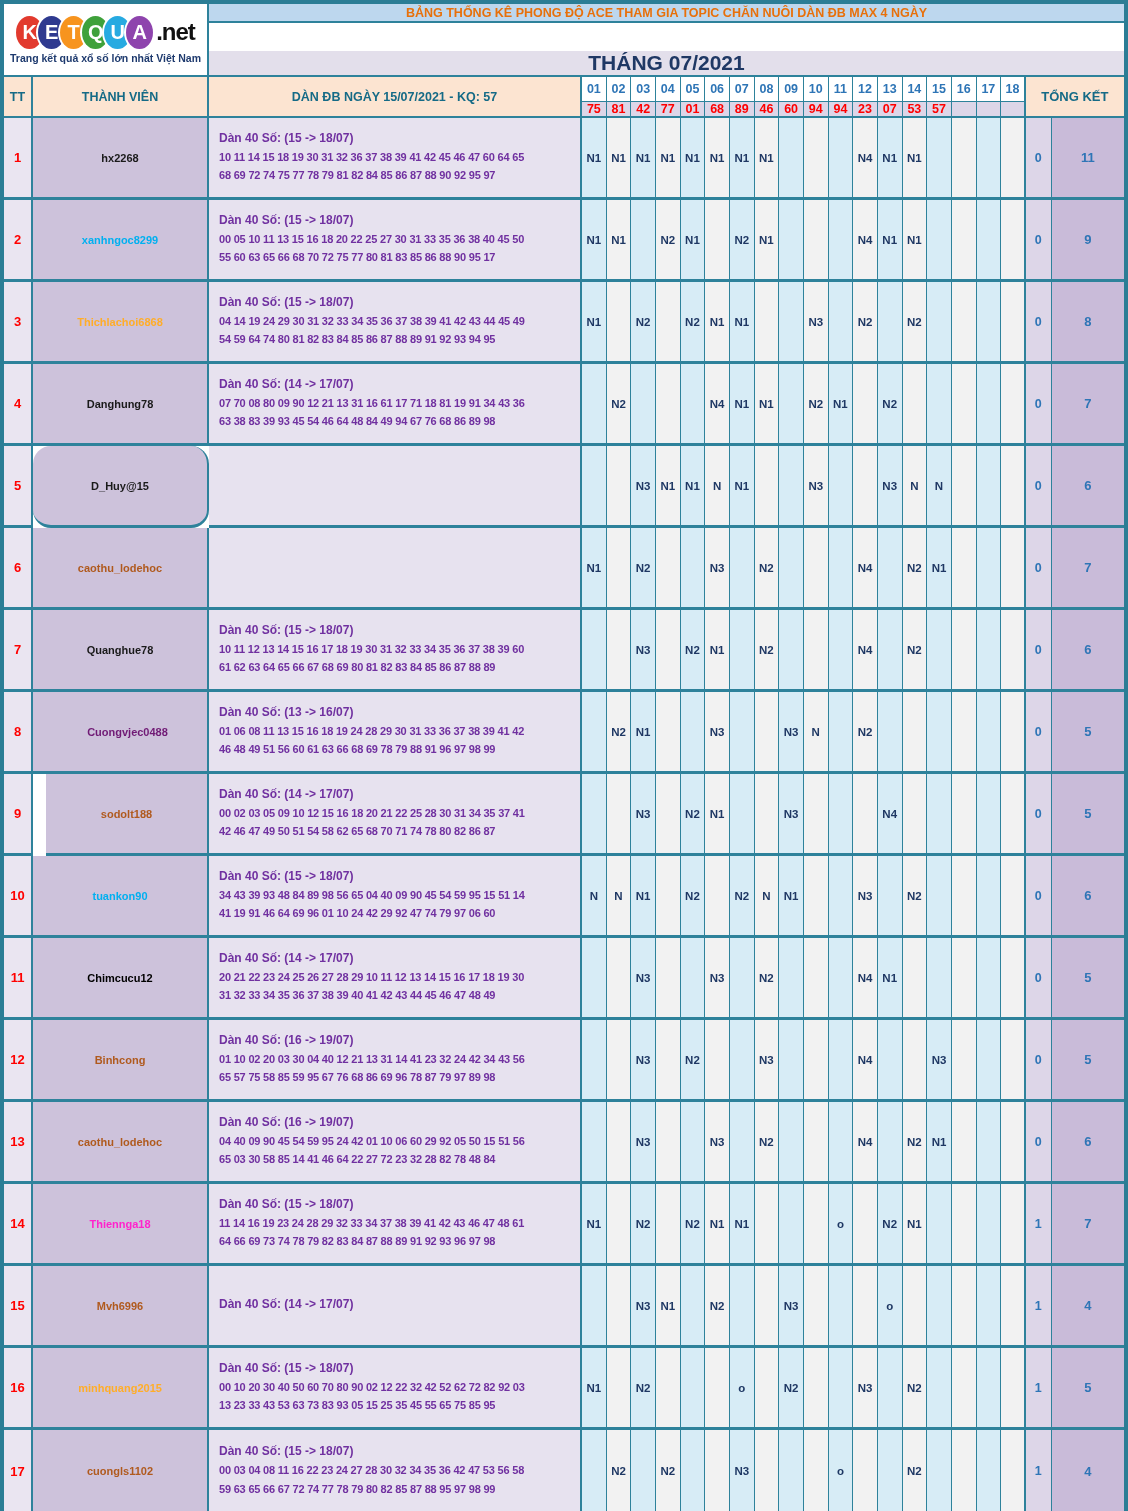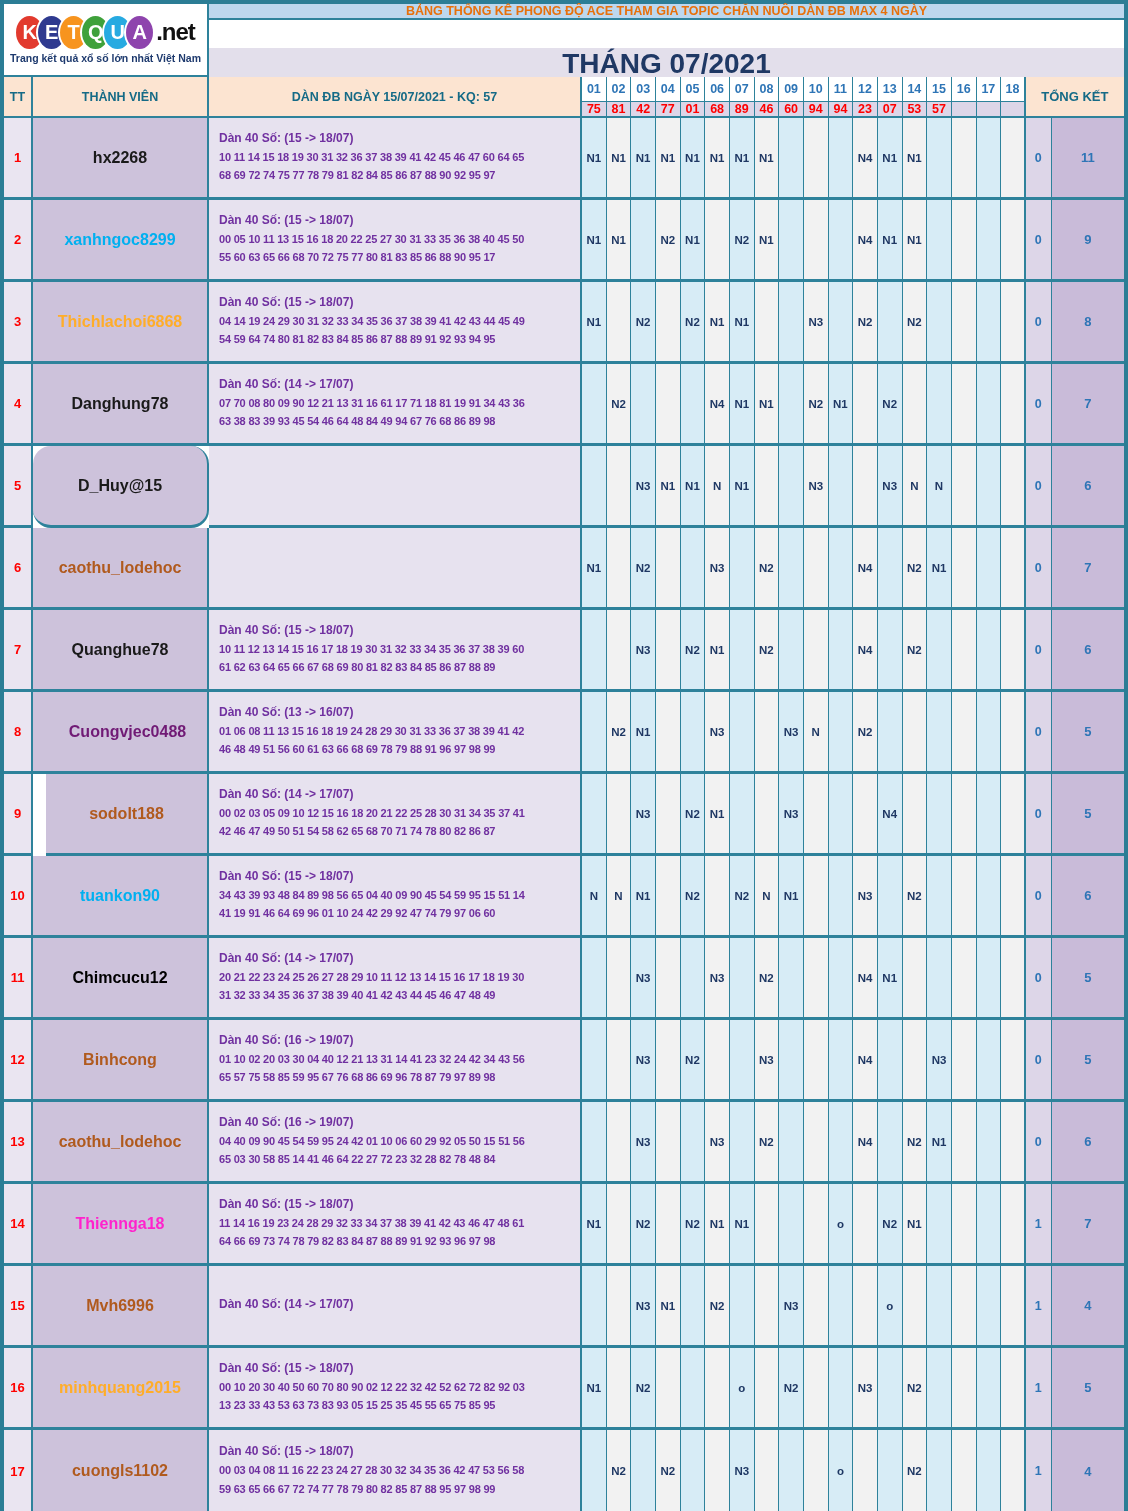--- a/index.html
+++ b/index.html
@@ -23,21 +23,21 @@
   .oval{display:inline-flex; width:27px; height:33px; border-radius:50%; align-items:center;
         justify-content:center; color:#fff; font-size:20px; font-weight:bold;
         margin-right:-5px; box-shadow:0 0 0 2px #fff;}
   .netsuffix{color:#111; font-size:24px; margin-left:8px; letter-spacing:-1px;}
   .tagline{font-size:10.5px; color:#1e3a6e; margin-top:3px;}
   .hdrstack{flex:1; display:flex; flex-direction:column;}
   .bar1{height:30px; background:var(--bar1); border-bottom:2px solid var(--line);
         display:flex; align-items:center; justify-content:center;
         color:var(--orangeTitle); font-size:12.5px;}
   .bar2{flex:1; background:var(--bar2); display:flex; align-items:center; justify-content:center;
-        color:var(--navy); font-size:28px;margin-top:28px;}
+        color:var(--navy); font-size:21px;margin-top:28px;}
   
   .grid{display:grid; grid-template-columns:29px 176px 373px repeat(18,24.67px) 26px 1fr;}
   
   .hcell{border-right:1px solid var(--line); border-bottom:2px solid var(--line);
          background:var(--peach); color:var(--peachText); display:flex; align-items:center;
          justify-content:center; font-size:12.5px;}
   .tt-h,.name-h,.dan-h{border-right-width:2px;}
   .dayhead{display:flex; flex-direction:column; border-right:1px solid var(--line);
            border-bottom:2px solid var(--line);}
   .dayhead.bR2{border-right-width:2px;}
@@ -46,21 +46,21 @@
   .hd-res{flex:1; border-top:1px solid var(--line); background:var(--resBg); color:var(--red);
           display:flex; align-items:center; justify-content:center; font-size:12.5px;}
   .total-h{grid-column:span 2; border-right:0; font-size:13px;}
   
   .trow>div{border-right:1px solid var(--line); border-bottom:3px solid var(--line);}
   .trow{min-height:82px;}
   .trow:last-child>div{border-bottom:0;}
   .tt{background:var(--ttBg); color:var(--red); display:flex; align-items:center;
       justify-content:center; font-size:13px; border-right-width:2px !important;}
   .name{background:var(--nameBg); display:flex; align-items:center; justify-content:center;
-        font-size:16px; text-align:center; border-right-width:2px !important; padding:2px;}
+        font-size:11px; text-align:center; border-right-width:2px !important; padding:2px;}
   .dan{background:var(--danBg); padding:8px 10px; color:var(--purple);
        border-right-width:2px !important; display:flex; flex-direction:column; justify-content:center;}
   .dtitle{font-size:12px; margin-bottom:3px;}
   .dnums{font-size:11px; line-height:1.65; white-space:pre-line; letter-spacing:-0.2px;}
   .nc{display:flex; align-items:center; justify-content:center; color:var(--navy); font-size:11.5px;}
   .nc.oddc{background:var(--odd);} .nc.evenc{background:var(--even);}
   .nc.bR2{border-right-width:2px !important;}
   .s1{background:var(--sum1); color:var(--colBlue); display:flex; align-items:center;
       justify-content:center; font-size:12.5px;}
   .s2{background:var(--sum2); color:var(--colBlue); display:flex; align-items:center;

